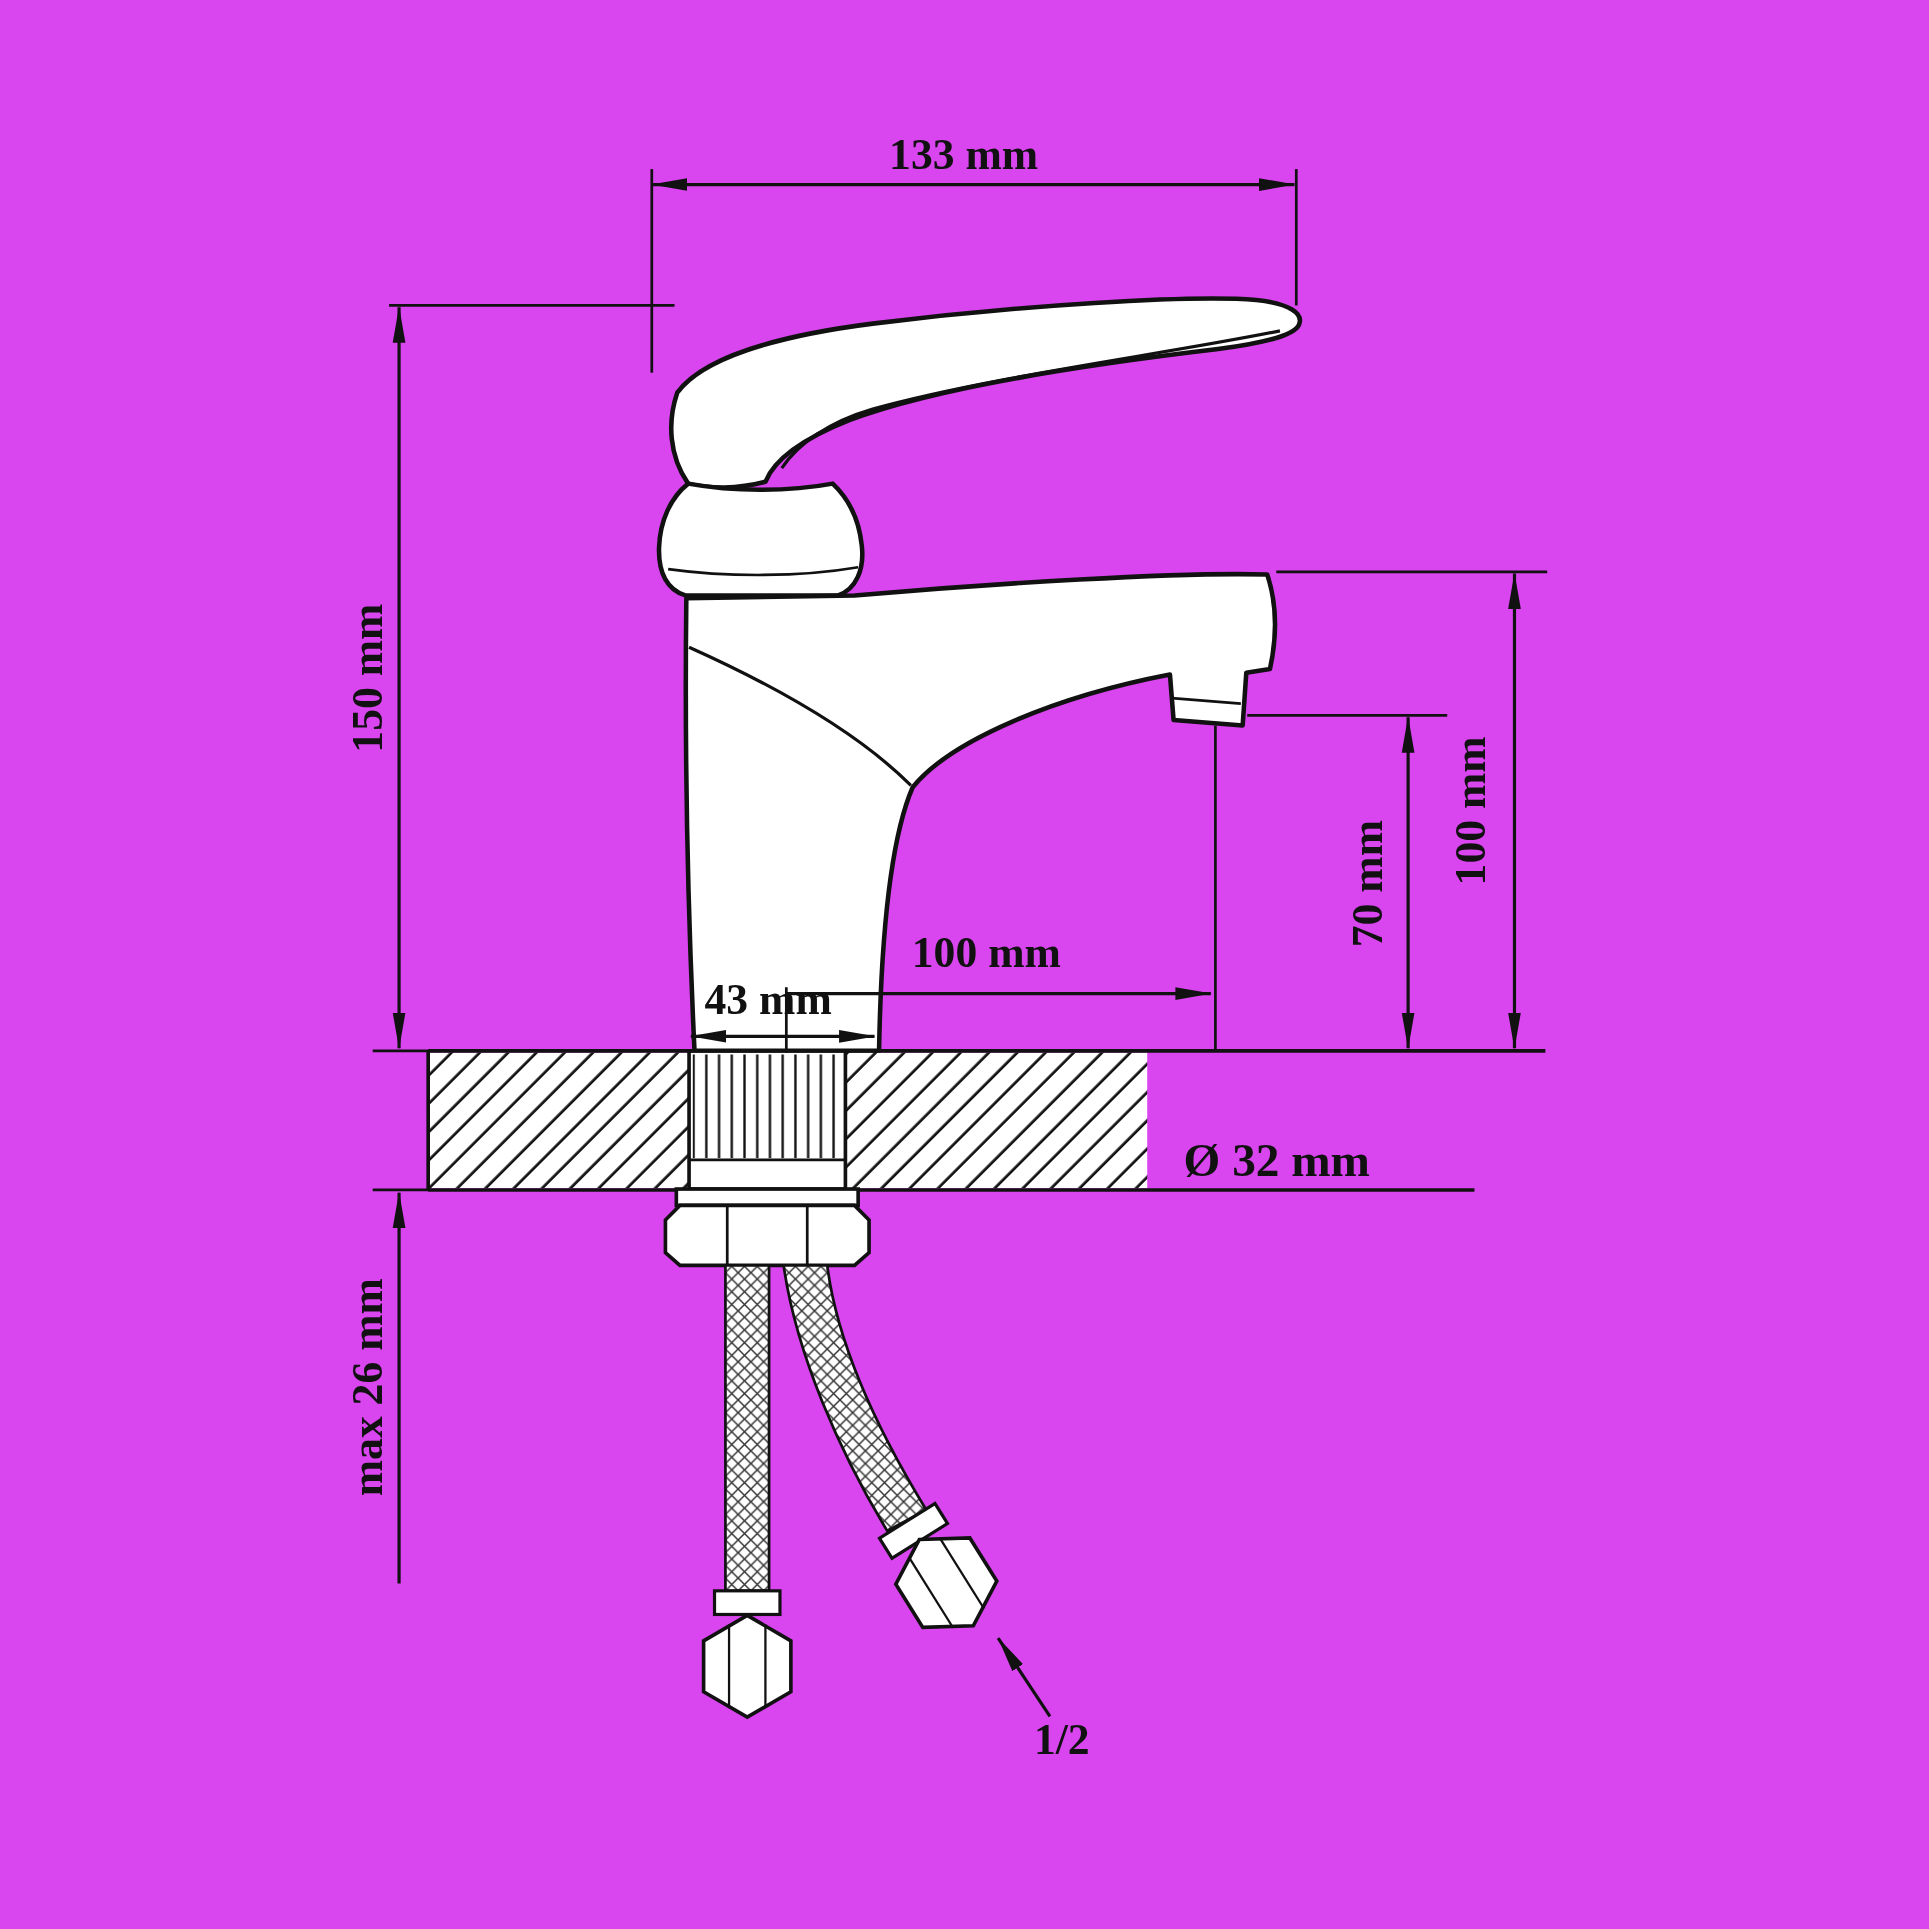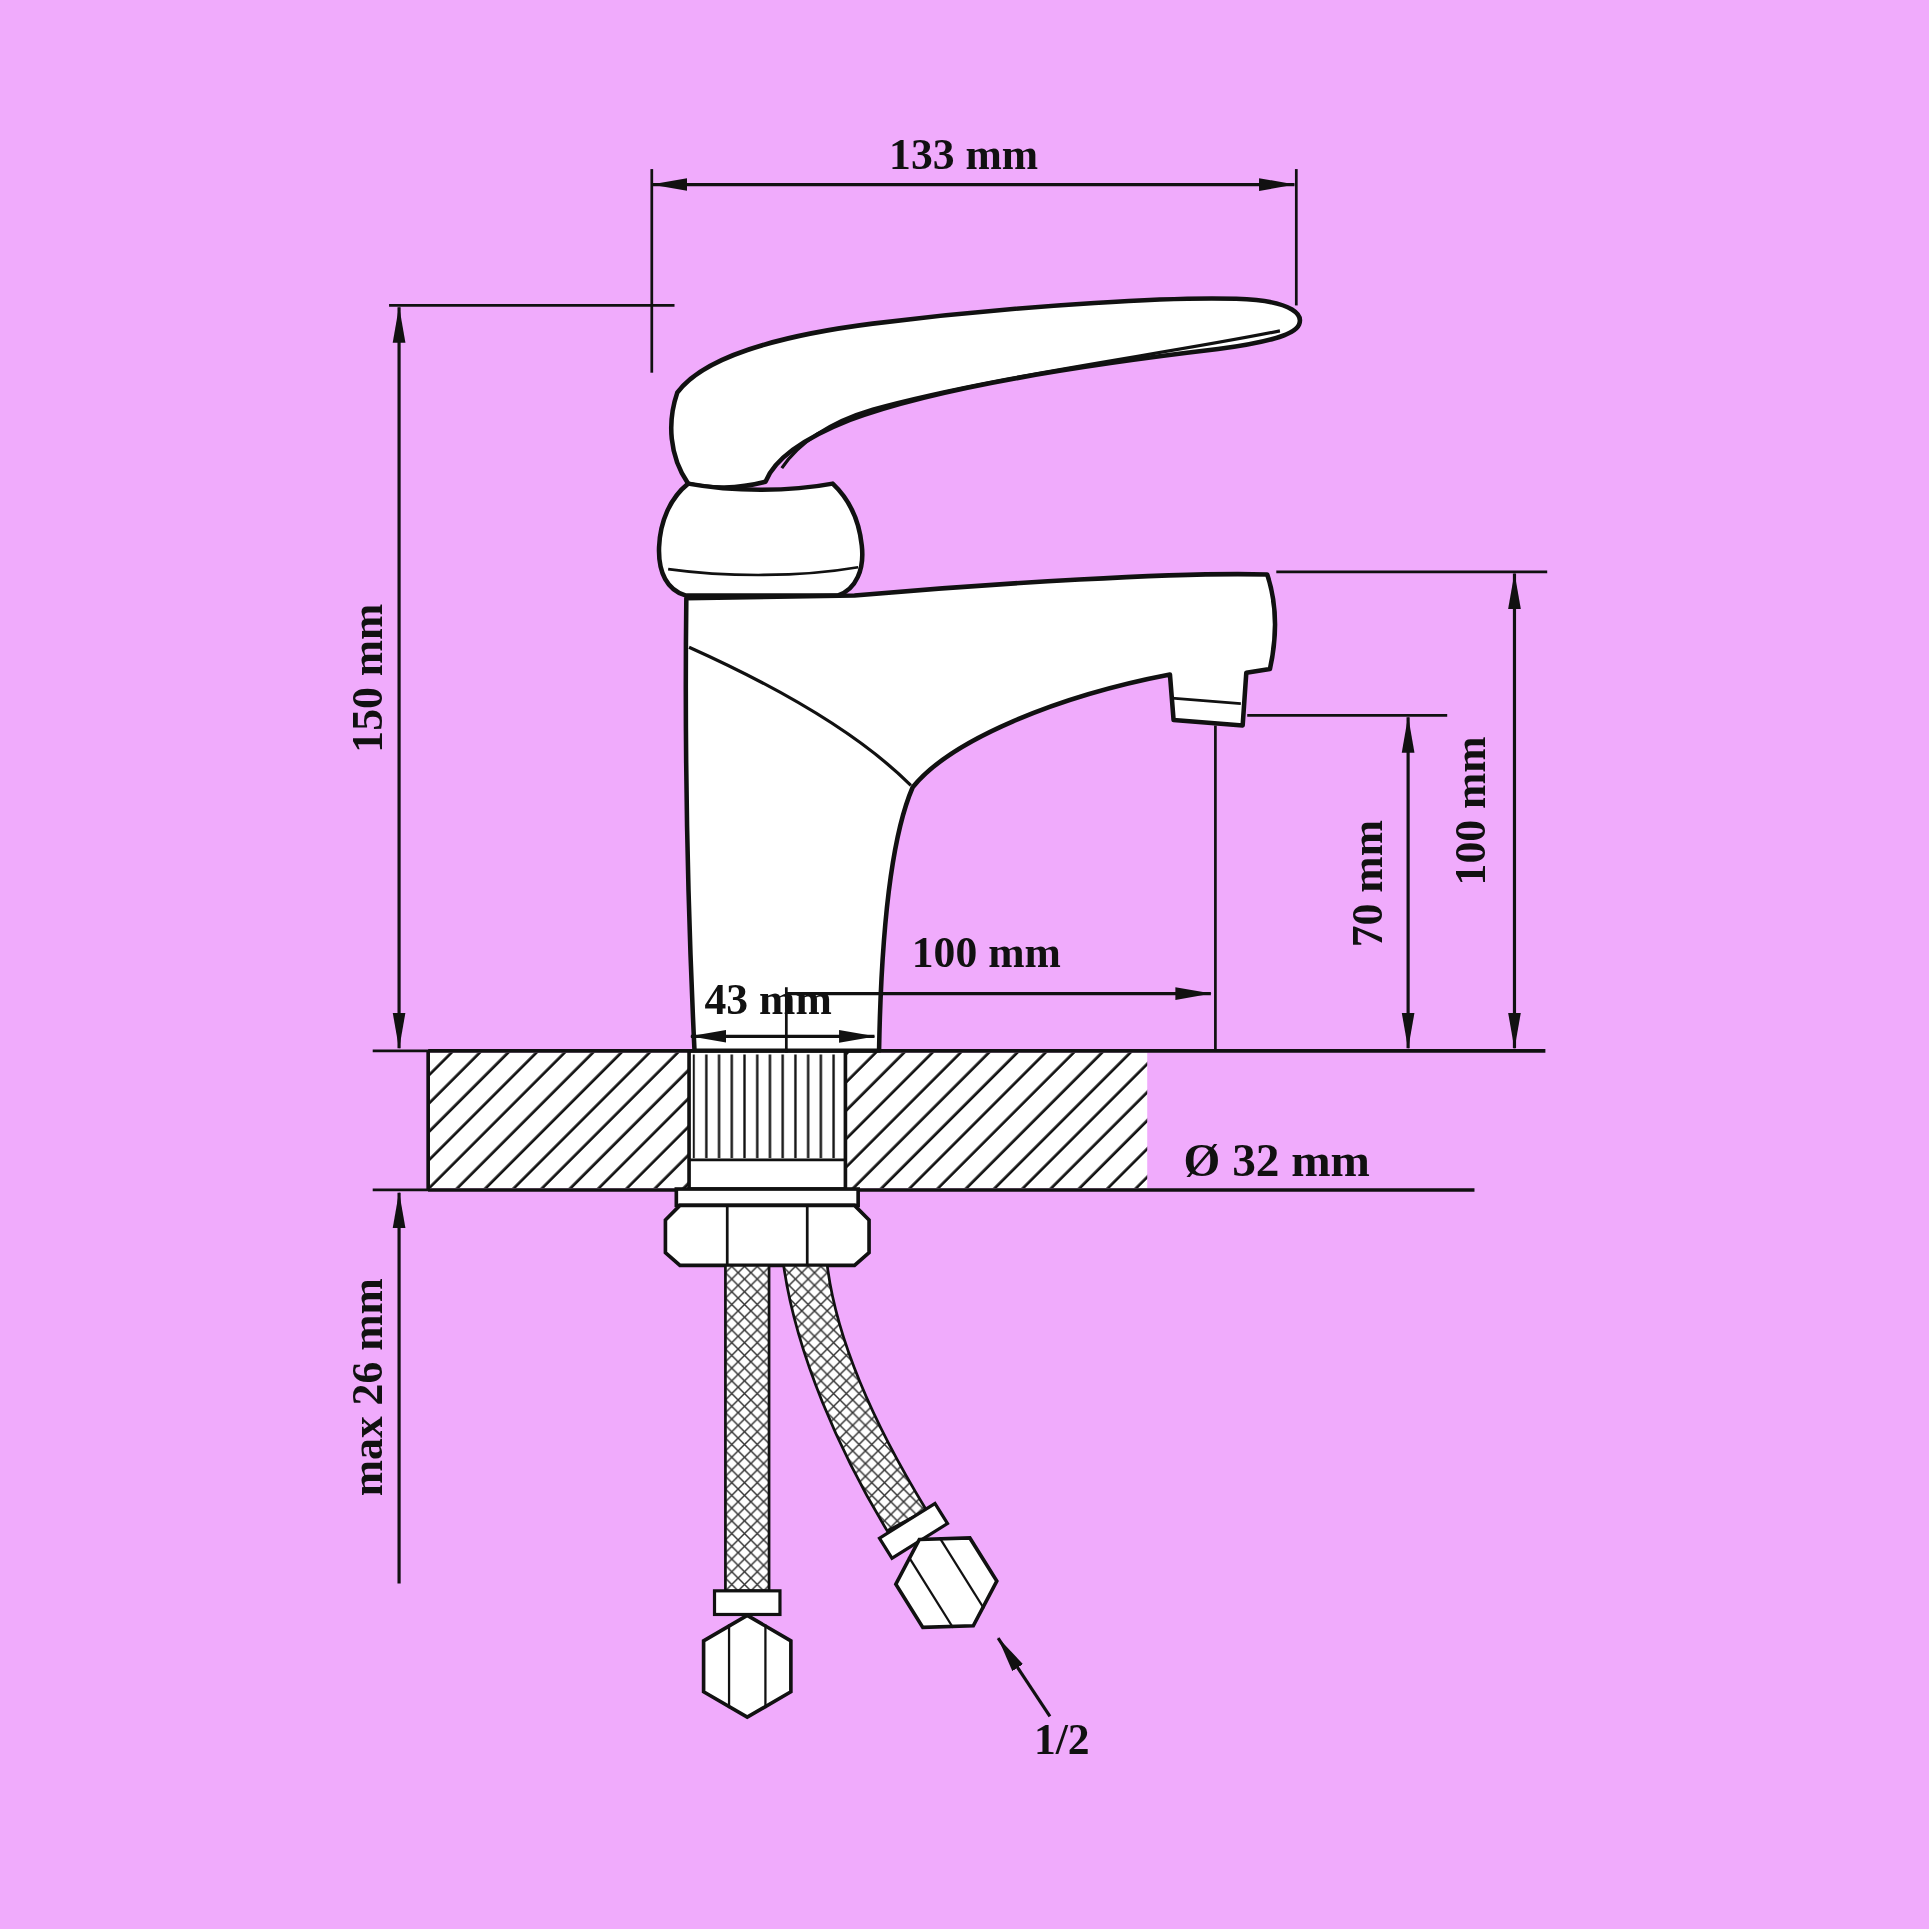--- a/index.html
+++ b/index.html
@@ -1,17 +1,17 @@
 <!DOCTYPE html>
 <html style="font-size:14.5px"><head>
 <meta charset="utf-8">
 <style>
   * { margin:0; padding:0; box-sizing:border-box; }
   html, body { background:#ffffff; }
-  .canvas { width:1929px; height:1929px; background:#f0abfc; position:relative; overflow:hidden;text-decoration:underline; }
+  .canvas { width:1929px; height:1929px; background:#d946ef; position:relative; overflow:hidden;text-decoration:underline; }
   svg { display:block; }
   .dim-label {
     font-family:"Liberation Serif","DejaVu Serif",serif;
     font-weight:700;
     font-size:48px;
     fill:#111111;
   }
   .dim-label-big { font-size:52px; }
 </style>
 </head>

